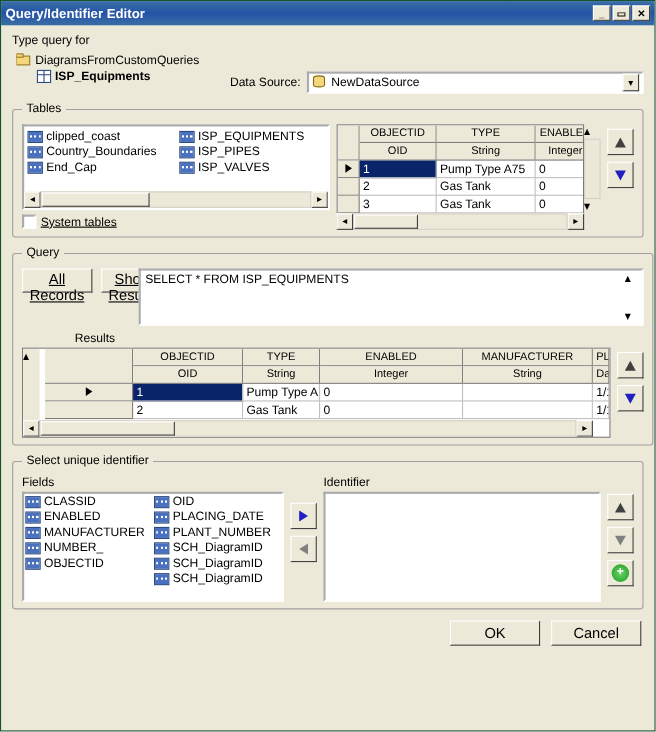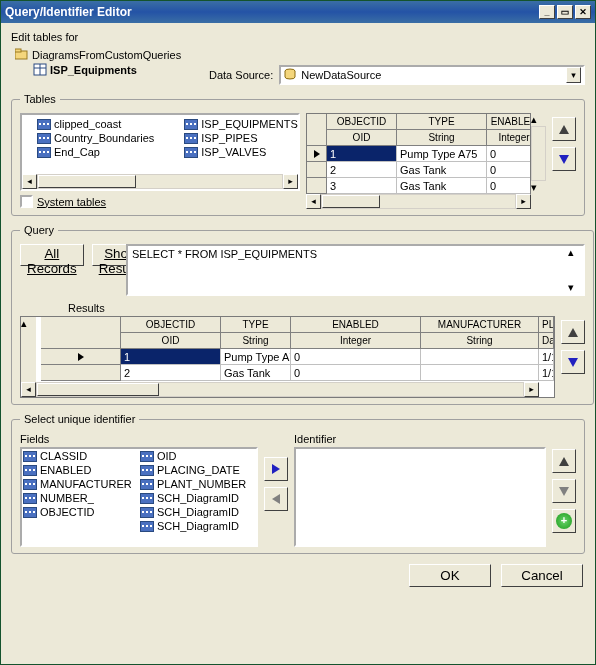--- a/index.html
+++ b/index.html
@@ -121,21 +121,21 @@
   background: #fff;
   border: 2px inset #fff;
   overflow: hidden;
   position: relative;
 }
 .tables-cols {
   display: flex;
 }
 .tables-col {
   flex: 1;
-  padding: 2px 14px;
+  padding: 2px 2px;
 }
 .litem {
   display: flex;
   align-items: center;
   gap: 3px;
   padding: 1px 1px;
   white-space: nowrap;
   cursor: pointer;
 }
 .tblicon {
@@ -405,21 +405,21 @@
 
 <div class="window">
   <div class="titlebar">
     <span class="title">Query/Identifier Editor</span>
     <span class="wbtn">_</span>
     <span class="wbtn">▭</span>
     <span class="wbtn">✕</span>
   </div>
 
   <div class="client">
-    <div class="edit-query-for">Edit tables for</div>
+    <div class="edit-query-for">Type query for</div>
     <div class="tree-ds">
       <div class="tree">
         <div class="tree-row">
           <svg class="treeicon" viewBox="0 0 14 13">
               <rect x="0" y="3" width="12" height="8" fill="#f4d67c" stroke="#9a7a20"></rect>
               <rect x="0" y="1" width="6" height="3" fill="#f4d67c" stroke="#9a7a20"></rect>
             </svg>
           <span>DiagramsFromCustomQueries</span>
         </div>
         <div class="tree-row child">

